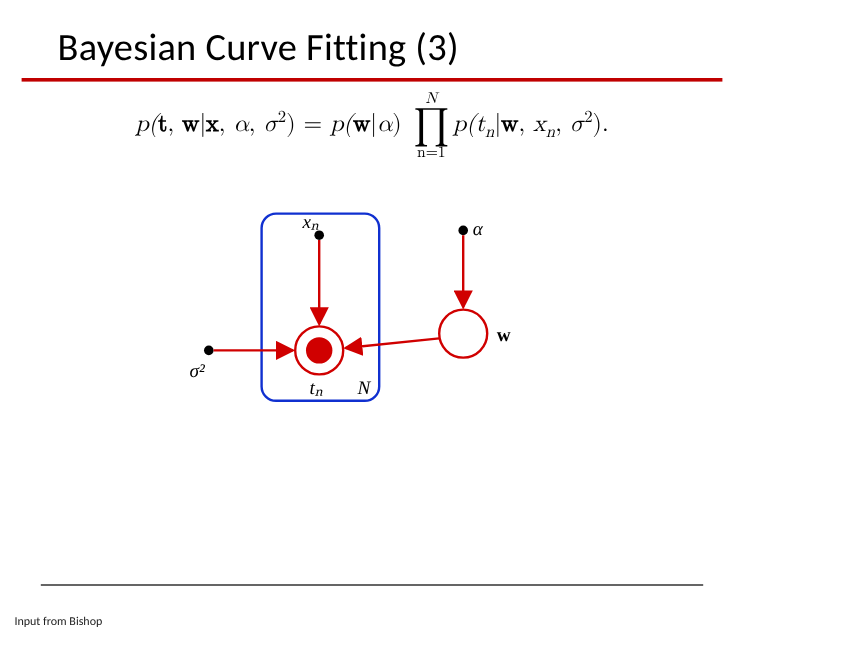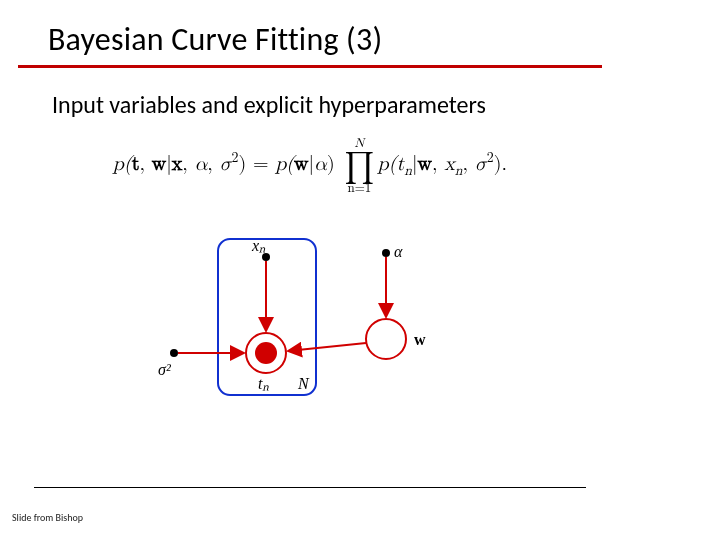--- a/index.html
+++ b/index.html
@@ -22,21 +22,20 @@
 </style>
 </head>
 <body>
 
 <div class="slide">
 
   <div class="title-wrap">
     <div class="title">Bayesian Curve Fitting (3)</div>
   </div>
 
-  <div class="subtitle">Input variables and explicit hyperparameters</div>
 
   <div class="equation">
     <span class="eq">
       <span class="it">p(</span><b>t</b><span>, </span><b>w</b><span>|</span><b>x</b><span>, </span><span class="it">α</span><span>, </span><span class="it">σ</span><sup>2</sup><span>) = </span><span class="it">p(</span><b>w</b><span>|</span><span class="it">α</span><span>) </span><span class="prod"><span class="top">N</span><span class="sym">∏</span><span class="bot">n=1</span></span><span class="it">p(</span><span class="it">t</span><sub class="it">n</sub><span>|</span><b>w</b><span>, </span><span class="it">x</span><sub class="it">n</sub><span>, </span><span class="it">σ</span><sup>2</sup><span>).</span>
     </span>
   </div>
 
   <svg class="diagram" width="320" height="200" viewBox="0 0 320 200">
     <defs>
       <marker id="arr" markerWidth="8" markerHeight="8" refX="7" refY="4" orient="auto">
@@ -64,15 +63,15 @@
 
     <text x="102" y="26" font-family="serif" font-style="italic" font-size="16">xₙ</text>
     <text x="244" y="32" font-family="serif" font-style="italic" font-size="16">α</text>
     <text x="264" y="120" font-family="serif" font-weight="bold" font-size="16">w</text>
     <text x="8" y="150" font-family="serif" font-style="italic" font-size="16">σ²</text>
     <text x="108" y="164" font-family="serif" font-style="italic" font-size="16">tₙ</text>
     <text x="148" y="164" font-family="serif" font-style="italic" font-size="16">N</text>
   </svg>
 
   <div class="footer-rule"></div>
-  <div class="attribution">Slide from Bishop</div>
+  <div class="attribution">Input from Bishop</div>
 
 </div>
 
 </body></html>

